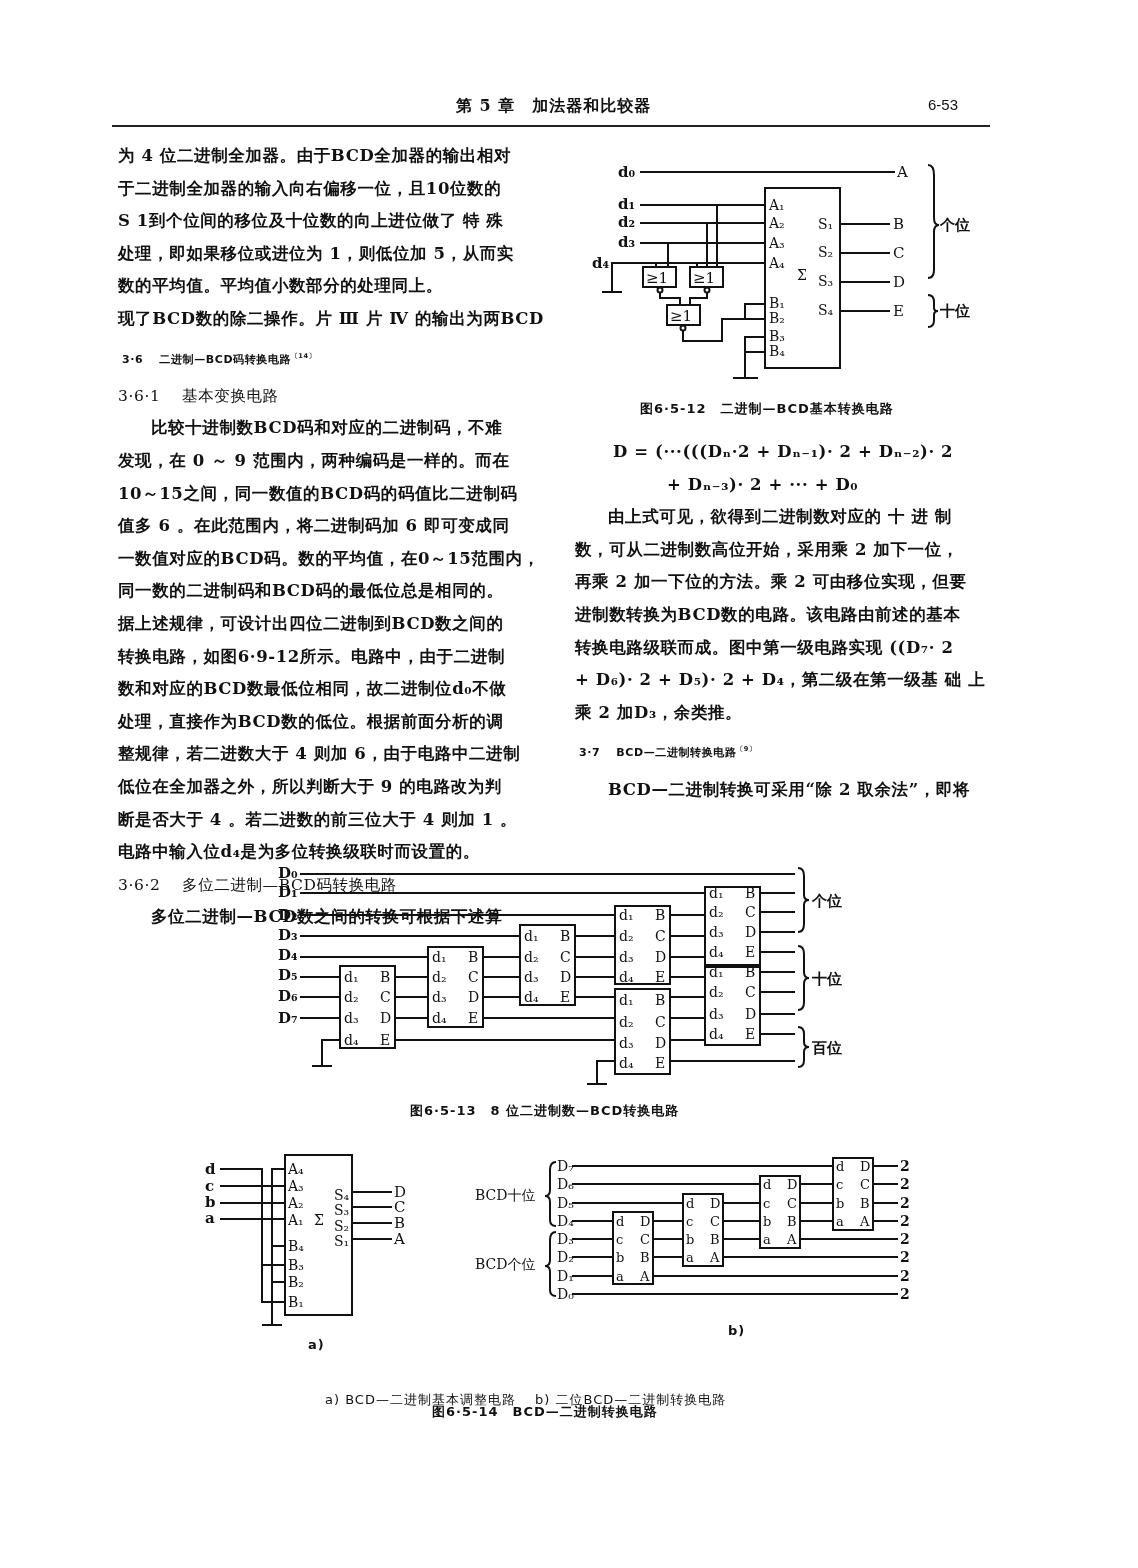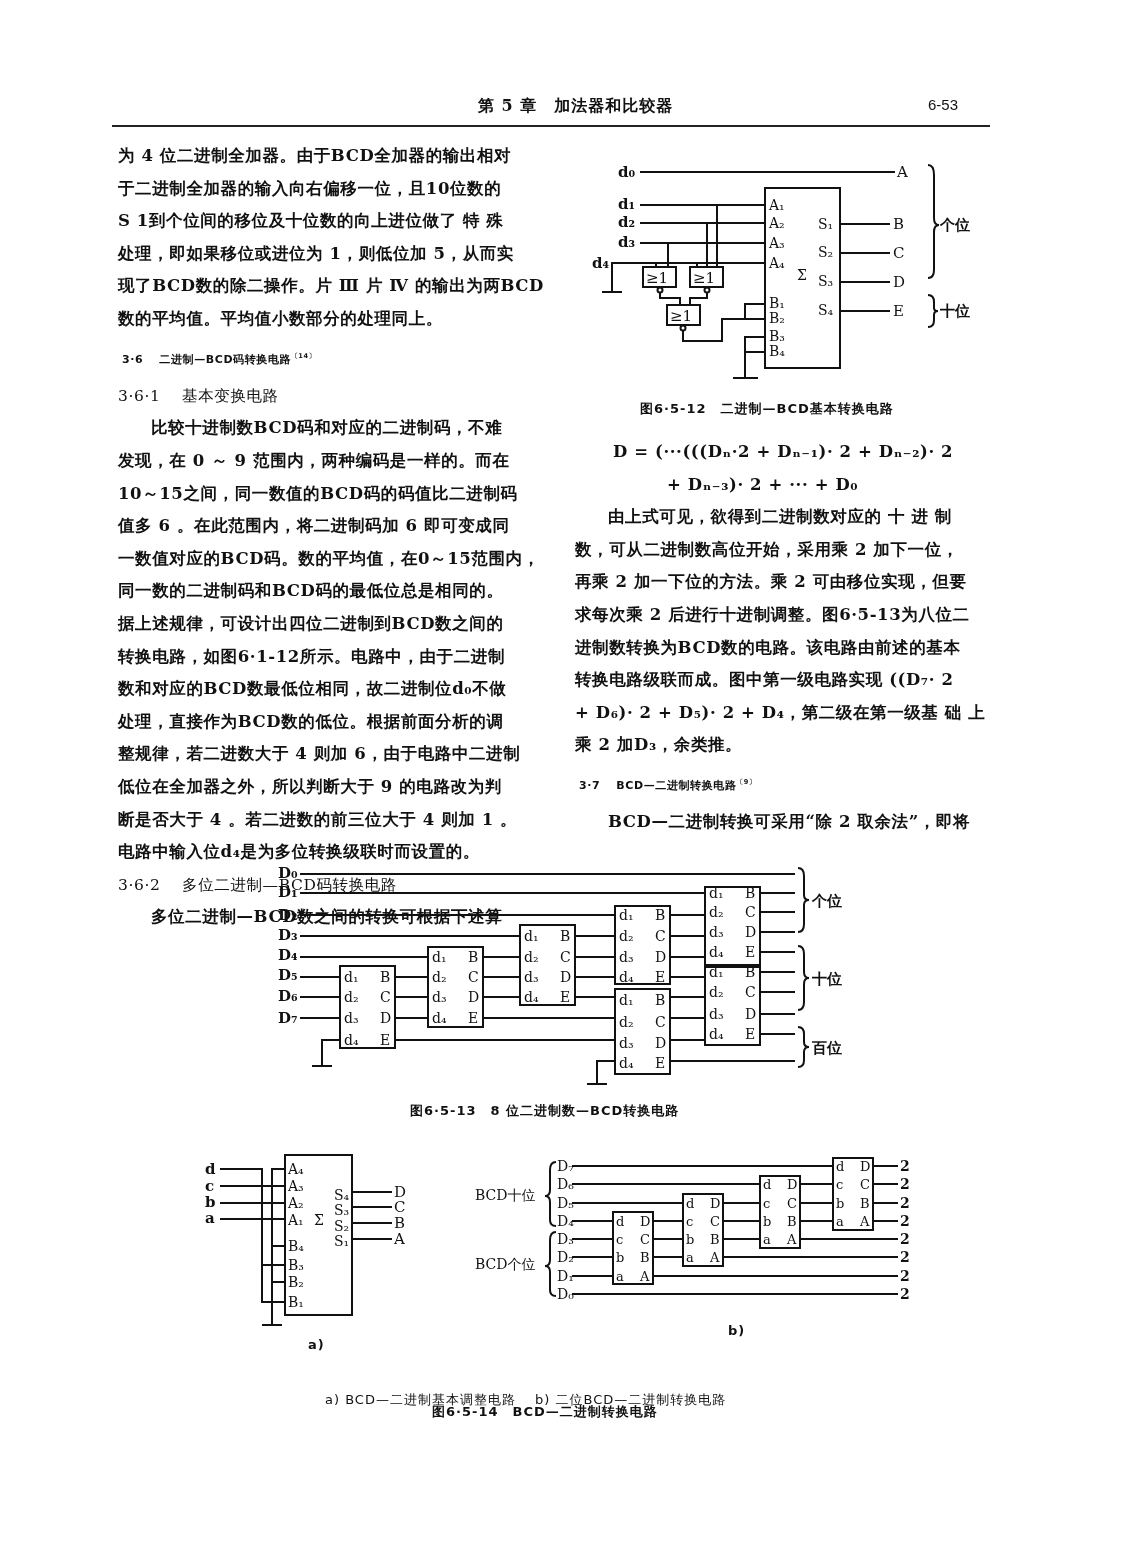--- a/index.html
+++ b/index.html
@@ -1,21 +1,21 @@
 <!DOCTYPE html>
 <html><head>
 <meta charset="utf-8">
 <style>
   html, body { margin: 0; padding: 0; background: #ffffff; }
   body {
     width: 1138px; height: 1568px; position: relative; overflow: hidden;
     font-family: "DejaVu Serif", "Liberation Serif", serif; color: #111;
   }
   .abs { position: absolute; }
-  .hdr-title { left: 478px; top: 96px; font-size: 16px; font-weight: bold; letter-spacing: 1px; }
+  .hdr-title { left: 456px; top: 96px; font-size: 16px; font-weight: bold; letter-spacing: 1px; }
   .hdr-page { left: 928px; top: 96px; font-size: 15px; font-family: "Liberation Sans", sans-serif; }
   .hdr-rule { left: 112px; top: 125px; width: 878px; height: 2px; background: #222; }
   .col { font-size: 16.5px; line-height: 32.6px; font-weight: bold; letter-spacing: 0.6px; }
   .col p { margin: 0; white-space: nowrap; }
   .col p.indent { text-indent: 2em; }
   .col h3 { margin: 4px; font-size: 11px; font-weight: bold; white-space: nowrap; font-family: "DejaVu Sans", sans-serif; }
   .col h4 { margin: 0; font-size: 15.5px; font-weight: normal; white-space: nowrap; }
   .left { left: 118px; top: 140px; width: 432px; }
   .right { left: 575px; top: 436px; width: 420px; }
   .formula { padding-left: 38px; }
@@ -30,40 +30,40 @@
 <div class="abs hdr-title">第 5 章　加法器和比较器</div>
 <div class="abs hdr-page">6-53</div>
 <div class="abs hdr-rule"></div>
 
 <div class="abs col left">
   <div>
     <p>为 4 位二进制全加器。由于BCD全加器的输出相对</p>
     <p>于二进制全加器的输入向右偏移一位，且10位数的</p>
     <p>S 1到个位间的移位及十位数的向上进位做了 特 殊</p>
     <p>处理，即如果移位或进位为 1，则低位加 5，从而实</p>
+    <p>数的平均值。平均值小数部分的处理同上。</p>
     <p>现了BCD数的除二操作。片 Ⅲ 片 Ⅳ 的输出为两BCD</p>
-    <p>数的平均值。平均值小数部分的处理同上。</p>
   </div>
   <h3>
     <span>3·6</span> 
     <span>二进制—BCD码转换电路</span><span class="sup">〔14〕</span>
   </h3>
   <h4>
     <span>3·6·1</span> 
     <span>基本变换电路</span>
   </h4>
   <div>
     <p class="indent">比较十进制数BCD码和对应的二进制码，不难</p>
     <p>发现，在 0 ～ 9 范围内，两种编码是一样的。而在</p>
     <p>10～15之间，同一数值的BCD码的码值比二进制码</p>
     <p>值多 6 。在此范围内，将二进制码加 6 即可变成同</p>
     <p>一数值对应的BCD码。数的平均值，在0～15范围内，</p>
     <p>同一数的二进制码和BCD码的最低位总是相同的。</p>
     <p>据上述规律，可设计出四位二进制到BCD数之间的</p>
-    <p>转换电路，如图6·1-12所示。电路中，由于二进制</p>
+    <p>转换电路，如图6·9-12所示。电路中，由于二进制</p>
     <p>数和对应的BCD数最低位相同，故二进制位d₀不做</p>
     <p>处理，直接作为BCD数的低位。根据前面分析的调</p>
     <p>整规律，若二进数大于 4 则加 6，由于电路中二进制</p>
     <p>低位在全加器之外，所以判断大于 9 的电路改为判</p>
     <p>断是否大于 4 。若二进数的前三位大于 4 则加 1 。</p>
     <p>电路中输入位d₄是为多位转换级联时而设置的。</p>
   </div>
   <h4>
     <span>3·6·2</span> 
     <span>多位二进制—BCD码转换电路</span>
@@ -73,21 +73,20 @@
   </div>
 </div>
 
 <div class="abs col right">
   <p class="formula">D = (···(((Dₙ·2 + Dₙ₋₁)· 2 + Dₙ₋₂)· 2</p>
   <p class="formula2">+ Dₙ₋₃)· 2 + ··· + D₀</p>
   <div>
     <p class="indent">由上式可见，欲得到二进制数对应的 十 进 制</p>
     <p>数，可从二进制数高位开始，采用乘 2 加下一位，</p>
     <p>再乘 2 加一下位的方法。乘 2 可由移位实现，但要</p>
-    <p>求每次乘 2 后进行十进制调整。图6·5-13为八位二</p>
     <p>进制数转换为BCD数的电路。该电路由前述的基本</p>
     <p>转换电路级联而成。图中第一级电路实现 ((D₇· 2</p>
     <p>+ D₆)· 2 + D₅)· 2 + D₄，第二级在第一级基 础 上</p>
     <p>乘 2 加D₃，余类推。</p>
   </div>
   <h3>
     <span>3·7</span> 
     <span>BCD—二进制转换电路</span><span class="sup">〔9〕</span>
   </h3>
   <div>

